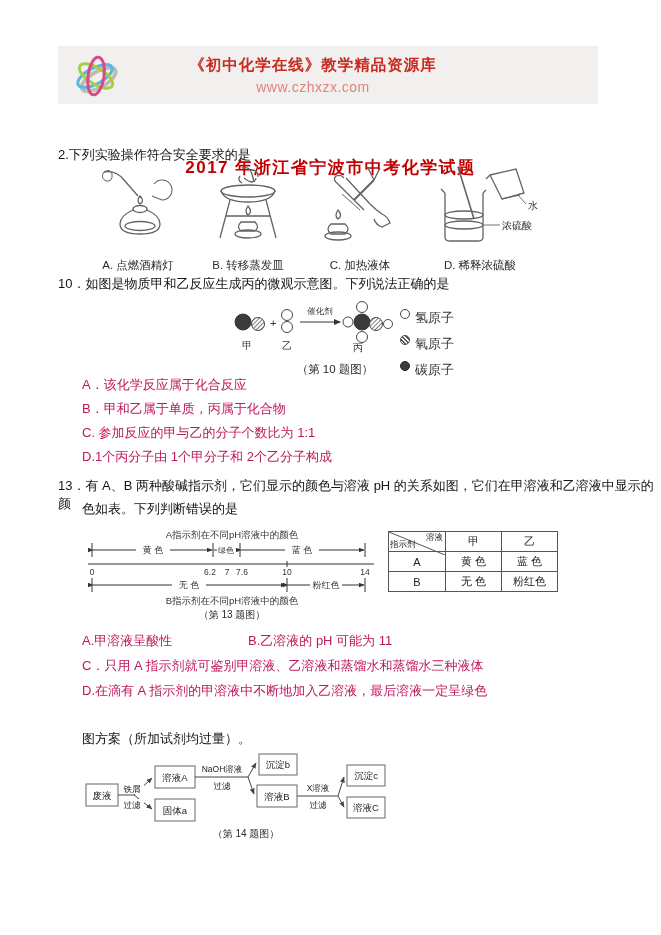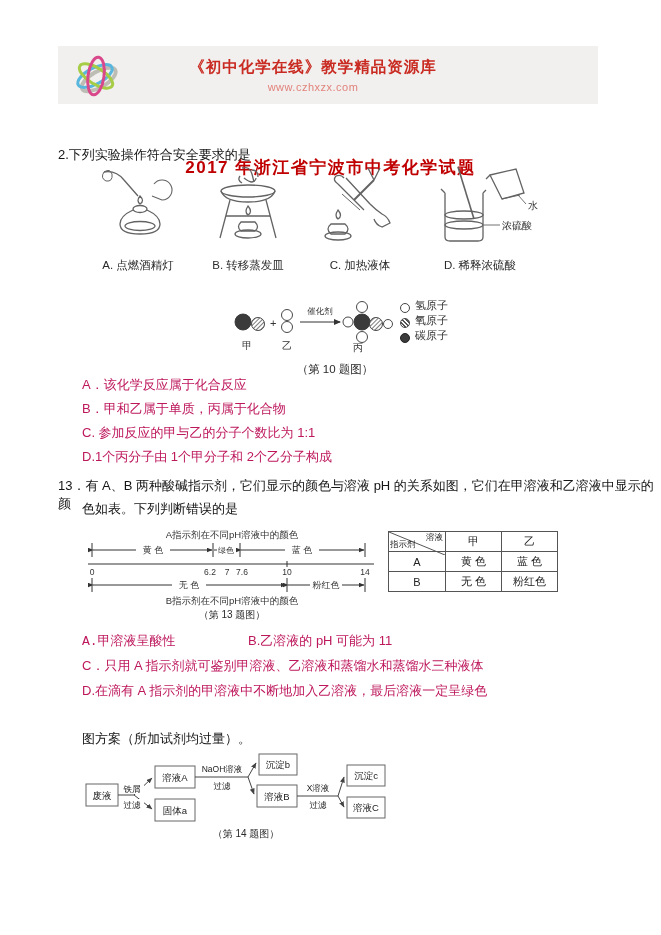--- a/index.html
+++ b/index.html
@@ -2,26 +2,26 @@
 <html><head>
 <meta charset="utf-8">
 <style>
   html,body{margin:0;padding:0;background:#ffffff;}
   body{font-family:"Liberation Sans","DejaVu Sans",sans-serif;color:#1c1c1c;}
   #page{position:relative;width:661px;height:935px;background:#ffffff;overflow:hidden;}
   .abs{position:absolute;}
   .banner{background:#f1f0ee;display:flex;align-items:center;}
   .banner-text{flex:1;text-align:center;padding-right:30px;}
   .site-title{color:#c92a21;font-weight:bold;font-size:15.5px;letter-spacing:1px;}
-  .site-url{color:#e2827c;font-size:11px;margin-top:3px;letter-spacing:.5px;}
+  .site-url{color:#e2827c;font-size:14px;margin-top:3px;letter-spacing:.5px;}
   .page-title{width:100%;text-align:center;color:#c00000;font-weight:bold;font-size:17px;letter-spacing:1.5px;}
   .stem{font-size:13px;color:#151515;}
   .opt{font-size:13px;color:#be185d;}
   .fig-caption{font-size:11.5px;color:#2a2a2a;text-align:center;margin-top:15px;}
-  .legend-row{display:flex;align-items:flex-end;height:15px;font-size:11px;color:#333;}
+  .legend-row{display:flex;align-items:flex-start;height:15px;font-size:13px;color:#333;margin-top:11px;}
   .lg-circle{display:inline-block;width:10px;height:10px;border-radius:50%;border:1px solid #444;margin-right:5px;box-sizing:border-box;}
   .lg-white{background:#fff;}
   .lg-hatch{background:repeating-linear-gradient(45deg,#555 0 1.3px,#fff 1.3px 2.8px);}
   .lg-dark{background:#3b3b3b;border-color:#222;}
   table.ind{border-collapse:collapse;font-size:11px;color:#222;padding-left:12px;}
   table.ind td{border:1px solid #555;text-align:center;padding:0;height:19px;}
   .diag-cell{position:relative;width:56px;height:23px;}
   .diag-cell svg{position:absolute;left:0;top:0;}
   .diag-top{position:absolute;right:2px;top:0px;font-size:8.5px;}
   .diag-bot{position:absolute;left:1px;bottom:0px;font-size:8.5px;}
@@ -101,20 +101,21 @@
       <path d="M106,41 L98,32" stroke-width=".9"></path>
       <text x="82" y="66" font-size="10" fill="#333" stroke="none">浓硫酸</text>
       <path d="M80,62 L64,62" stroke-width=".9"></path>
     </svg>
   </span>
   <div class="abs fig-caption" style="left:78px;top:243px;width:120px;">A. 点燃酒精灯</div>
   <div class="abs fig-caption" style="left:188px;top:243px;width:120px;">B. 转移蒸发皿</div>
   <div class="abs fig-caption" style="left:300px;top:243px;width:120px;">C. 加热液体</div>
   <div class="abs fig-caption" style="left:420px;top:243px;width:120px;">D. 稀释浓硫酸</div>
 
+  <div class="abs stem" style="left:58px;top:275px;">10．如图是物质甲和乙反应生成丙的微观示意图。下列说法正确的是</div>
 
   <span class="abs" style="left:230px;top:296px;">
     <svg width="170" height="58" viewBox="0 0 170 58">
       <defs>
         <pattern id="hatch10" width="3" height="3" patternTransform="rotate(45)" patternUnits="userSpaceOnUse">
           <rect width="3" height="3" fill="#fff"></rect>
           <line x1="0" y1="0" x2="0" y2="3" stroke="#444" stroke-width="1.4"></line>
         </pattern>
         <marker id="arr10" markerWidth="8" markerHeight="8" refX="6" refY="3" orient="auto">
           <path d="M0,0 L7,3 L0,6 Z" fill="#333"></path>
@@ -240,21 +241,21 @@
       </tr>
       <tr>
         <td>B</td>
         <td>无 色</td>
         <td>粉红色</td>
       </tr>
     </tbody>
       </table>
   </div>
 
-  <div class="abs opt" style="left:82px;top:632px;font-family:Liberation Mono, monospace;">A.甲溶液呈酸性</div>
+  <div class="abs opt" style="left:82px;top:632px;">A.甲溶液呈酸性</div>
   <div class="abs opt" style="left:248px;top:632px;">B.乙溶液的 pH 可能为 11</div>
   <div class="abs opt" style="left:82px;top:657px;">C．只用 A 指示剂就可鉴别甲溶液、乙溶液和蒸馏水和蒸馏水三种液体</div>
   <div class="abs opt" style="left:82px;top:682px;">D.在滴有 A 指示剂的甲溶液中不断地加入乙溶液，最后溶液一定呈绿色</div>
 
   <div class="abs stem" style="left:82px;top:730px;">图方案（所加试剂均过量）。</div>
 
   <span class="abs" style="left:76px;top:750px;">
     <svg width="420" height="95" viewBox="0 0 420 95">
       <defs>
         <marker id="arrFL" markerWidth="7" markerHeight="7" refX="5.5" refY="2.5" orient="auto">

